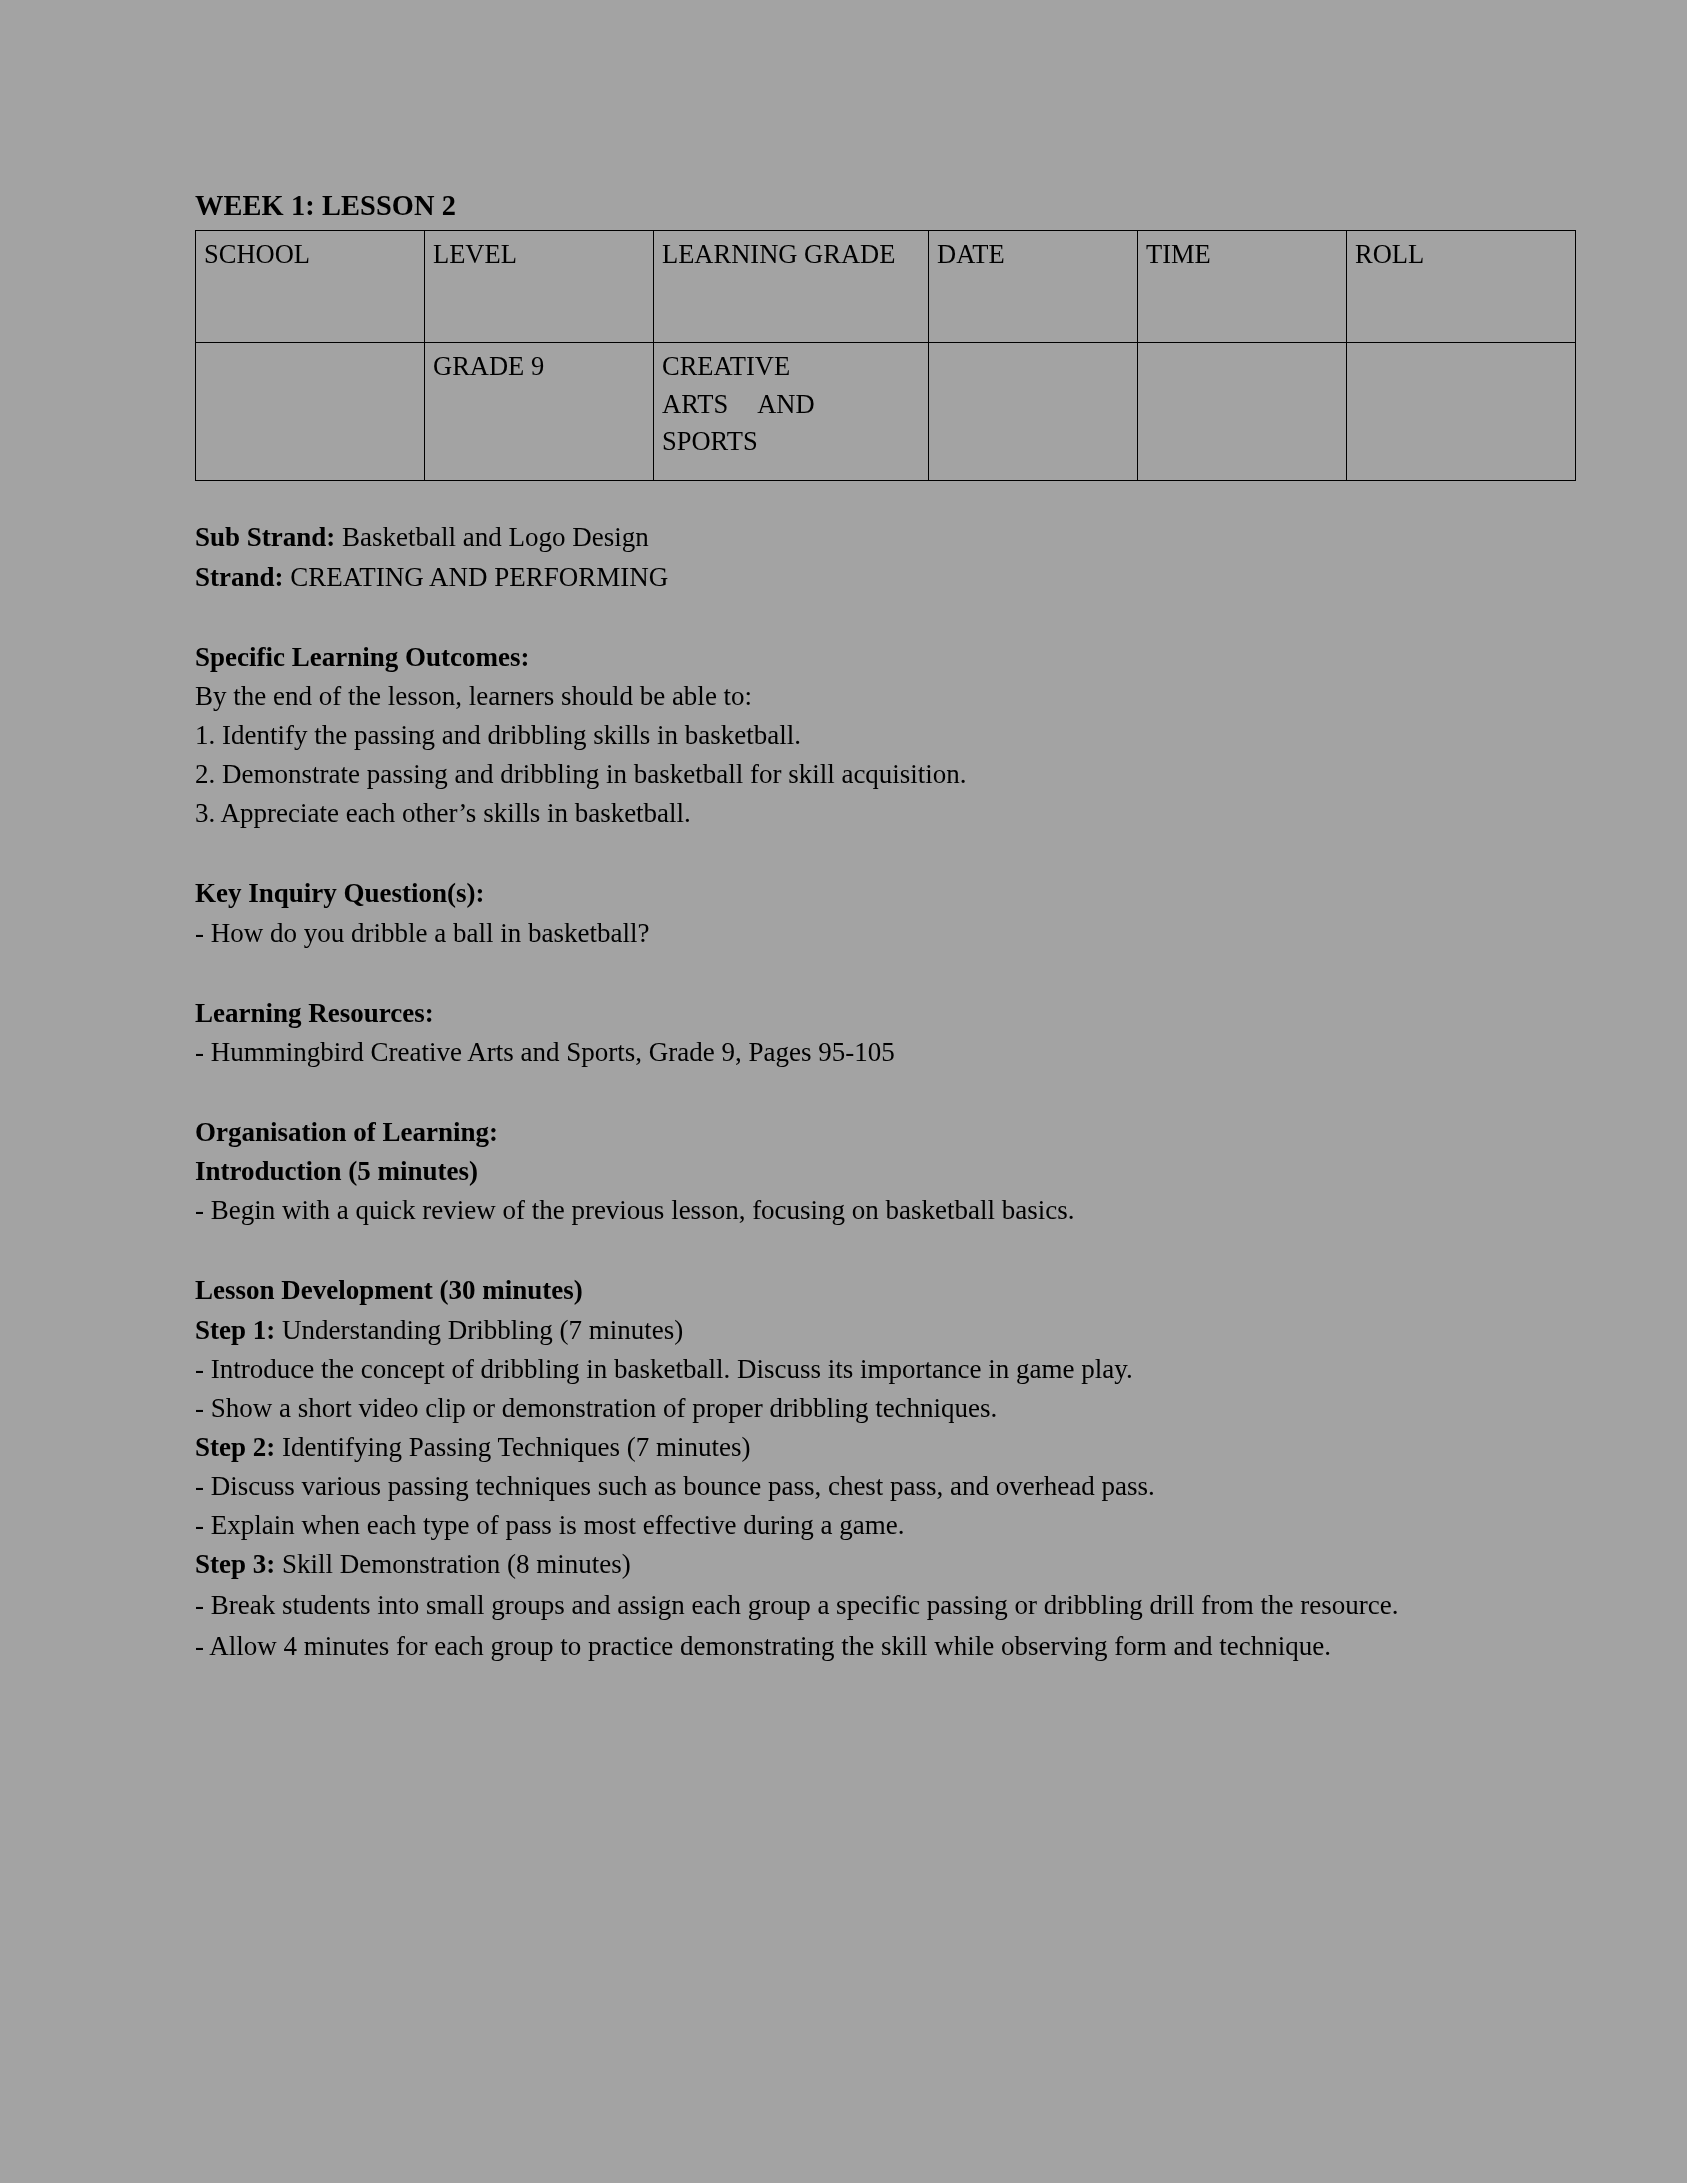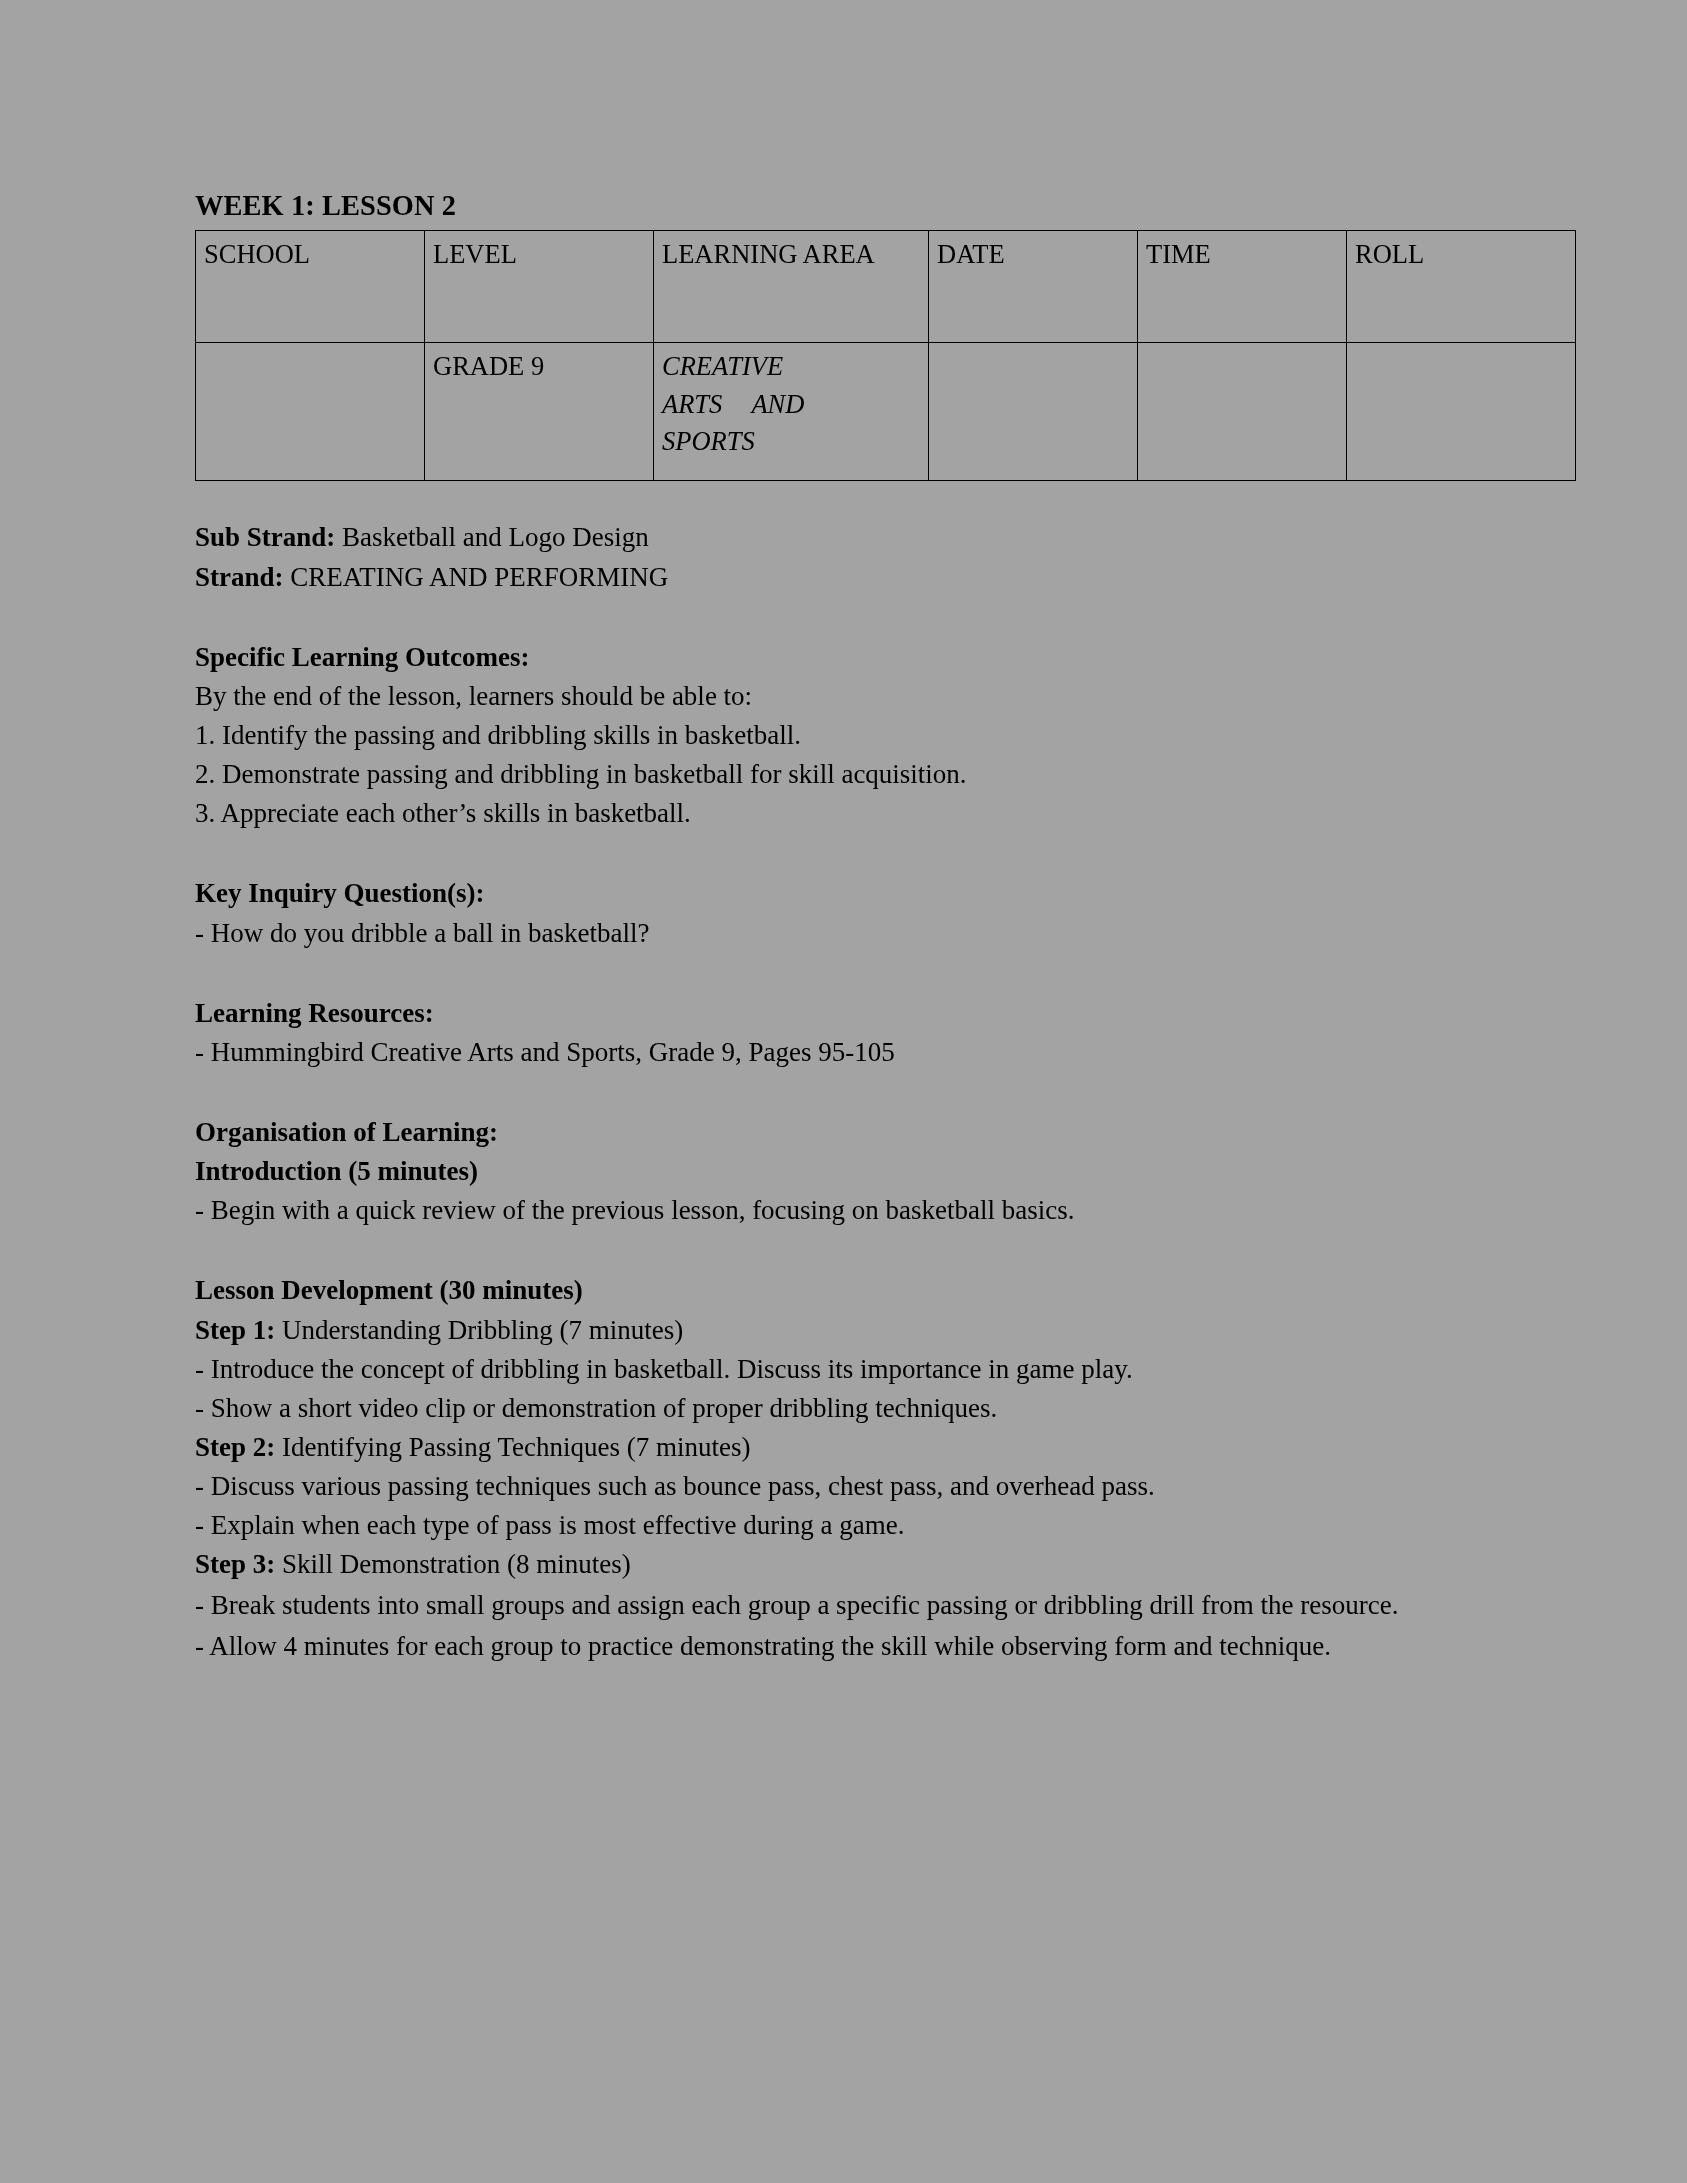--- a/index.html
+++ b/index.html
@@ -50,21 +50,21 @@
   td.c-roll   { width: 212px; }
 
   .row-head td { height: 99px; }
   .row-data td { height: 126px; }
 
   
   .area-justified {
     text-align: justify;
     text-align-last: left;
   }
-  .area-justified .ln { display: block; font-style: italic; }
+  .area-justified .ln { display: block; }
   .gapwide { display: inline-block; width: 29px; }
   .spacer-md { height: 37px; }
   .spacer-lg { height: 41px; }
 
   p.line {
     font-size: 27px;
     line-height: 1.45;
     margin: 0;
     padding: 0;
     max-width: 1297px;
@@ -92,21 +92,21 @@
 
   <div class="doc-title">WEEK 1: LESSON 2</div>
 
   <table class="info-table">
     <tbody>
       <tr class="row-head">
         <td class="c-school">SCHOOL</td>
         <td class="c-level">LEVEL</td>
         <td class="c-area">
           <span class="ln">LEARNING</span>
-          <span class="ln">AREA</span>
+          <span class="ln">GRADE</span>
         </td>
         <td class="c-date">DATE</td>
         <td class="c-time">TIME</td>
         <td class="c-roll">ROLL</td>
       </tr>
       <tr class="row-data">
         <td class="c-school"></td>
         <td class="c-level">GRADE 9</td>
         <td class="c-area area-justified">
           <span class="ln">CREATIVE</span>

